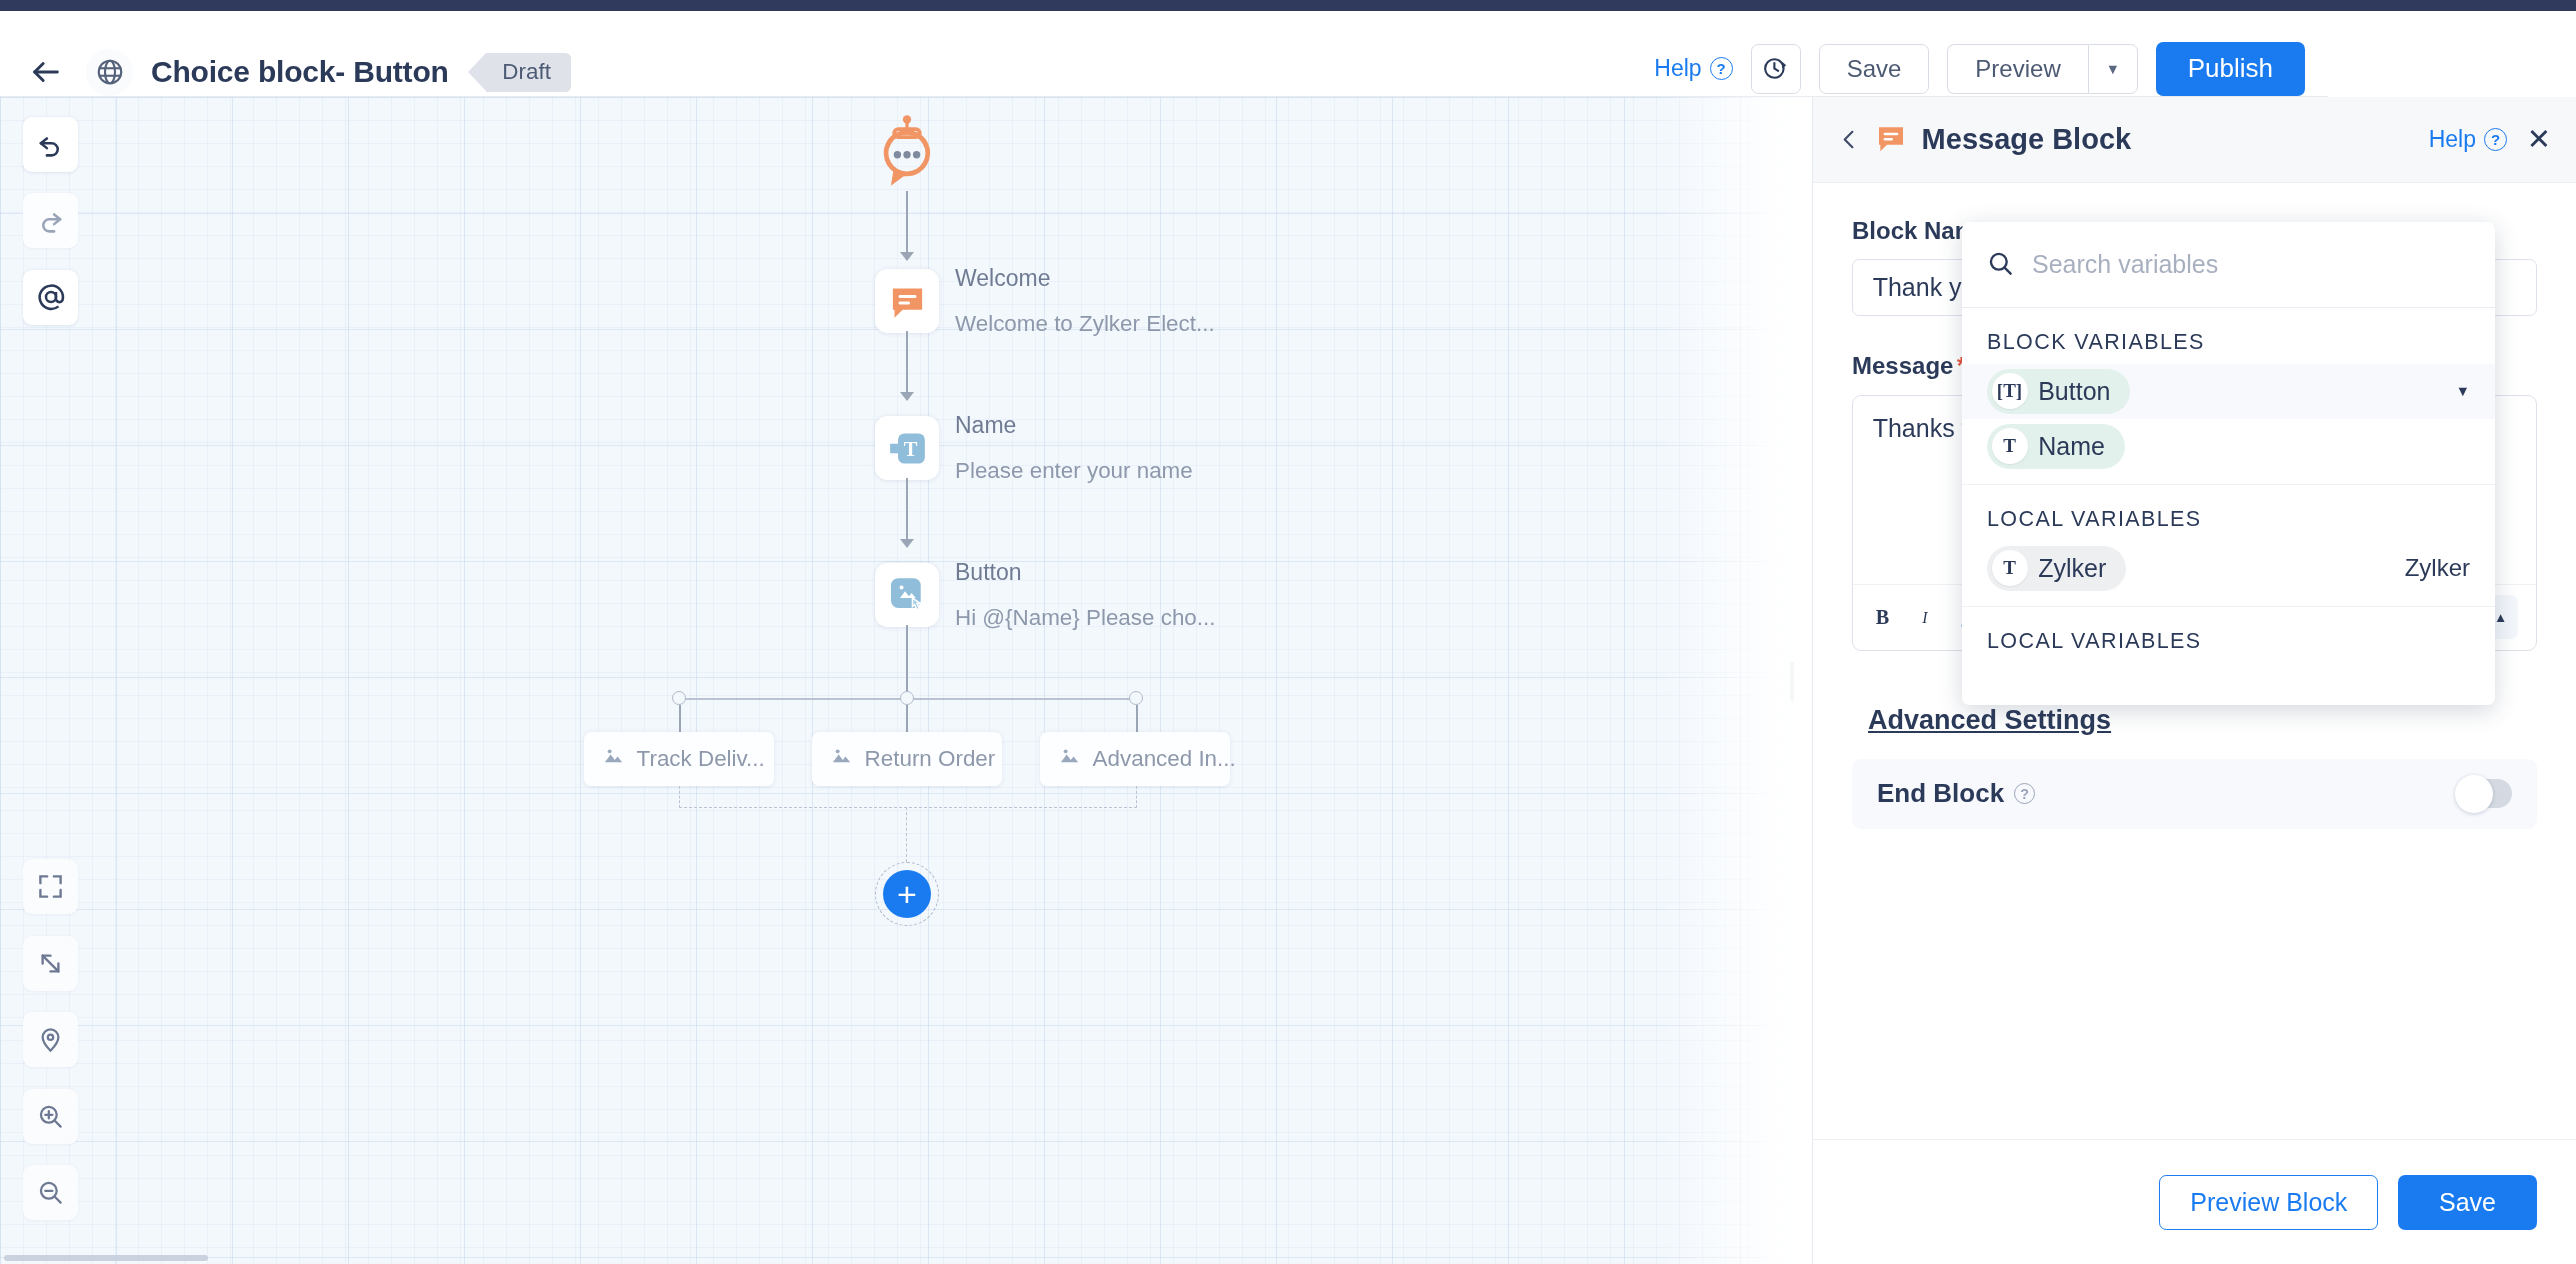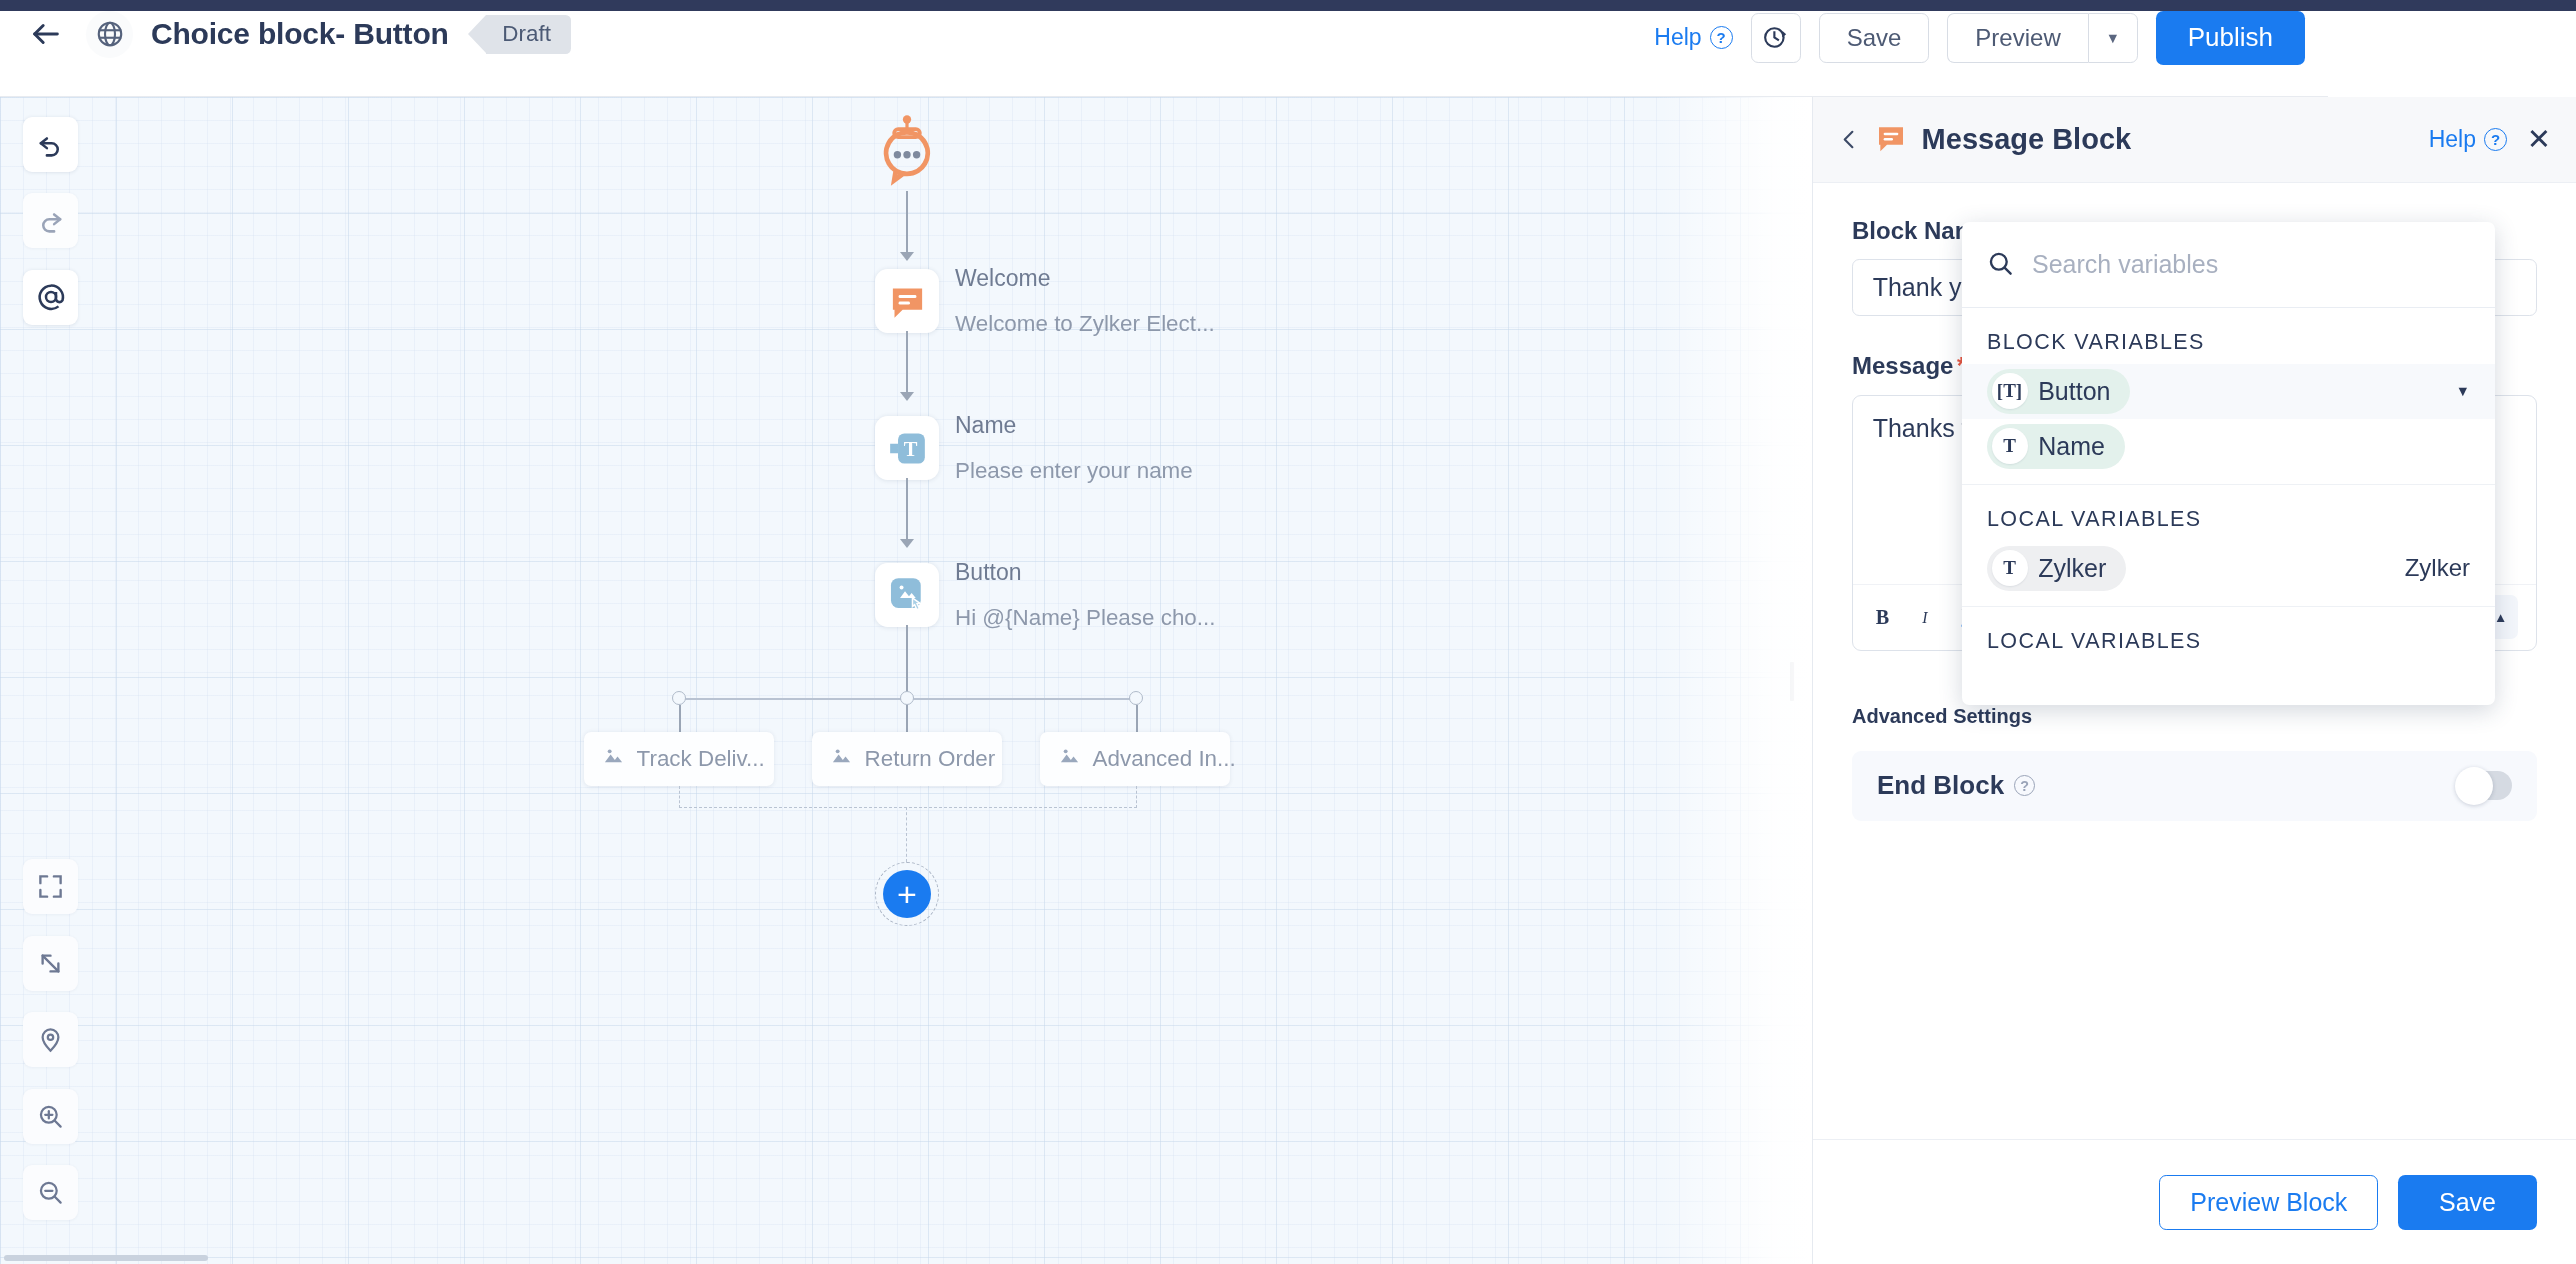--- a/index.html
+++ b/index.html
@@ -15,21 +15,21 @@
   .top-stripe {
     position: absolute; top: 0; left: 0; width: 2576px; height: 10.7px;
     background: #303a5c;
   }
 
   
   .header {
     position: absolute; top: 10.7px; left: 0; width: 2328px; height: 86px;
     background: #ffffff;
     border-bottom: 0.9px solid #e8ebf0;
-    display: flex; align-items: flex-start;
+    display: flex; align-items: flex-end;
   }
   .hdr-left { display: flex; align-items: center; padding-left: 23px; gap: 18px; }
   .back-arrow {
     width: 45px; height: 45px; display: flex; align-items: center; justify-content: center;
     cursor: pointer; color: #2c3a59;
   }
   .globe-wrap {
     width: 47px; height: 47px; border-radius: 50%;
     background: #fafbfc;
     display: flex; align-items: center; justify-content: center;
@@ -211,21 +211,21 @@
   .editor-area {
     min-height: 188px; padding: 18px 19.7px; font-size: 25px; color: #2c3a59;
   }
   .editor-toolbar {
     height: 66px; display: flex; align-items: center; gap: 23px; padding: 0 18px;
     border-top: 0.9px solid #f0f2f6;
   }
   .tb-ico { color: #2c3a59; cursor: pointer; display: flex; align-items: center; }
   .tb-right { margin-left: auto; display: flex; align-items: center; gap: 10.7px;
     background: #f3f6fb; border-radius: 7.2px; padding: 7.2px 10.7px; cursor: pointer; }
-  .adv-title { font-size: 20px; font-weight: bold; color: #2c3a59; margin: 54px 0 23px 0; }
+  .adv-title { font-size: 27px; font-weight: bold; color: #2c3a59; margin: 54px 0 23px 16px; text-decoration: underline; }
   .adv-row {
     background: #f7f9fd; border-radius: 9px; height: 70px;
     display: flex; align-items: center; padding: 0 25px;
   }
   .adv-label { font-size: 26px; font-weight: bold; color: #2c3a59; display: flex; align-items: center; gap: 9.8px; }
   .q-gray {
     width: 21.5px; height: 21.5px; border-radius: 50%; border: 1.8px solid #9aa4b8;
     color: #9aa4b8; font-size: 14.3px; display: flex; align-items: center; justify-content: center;
     font-weight: bold;
   }

